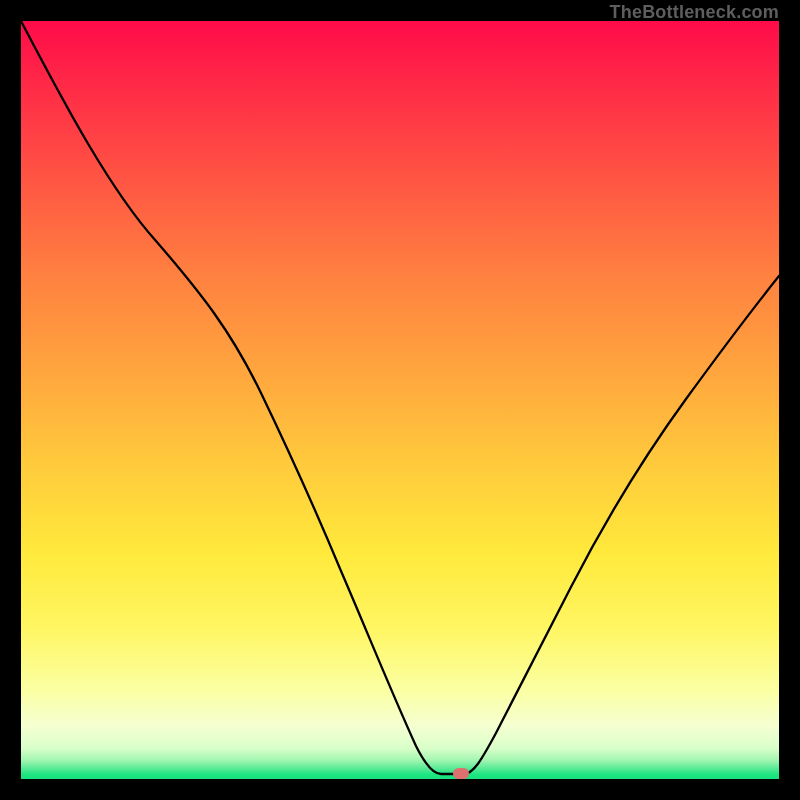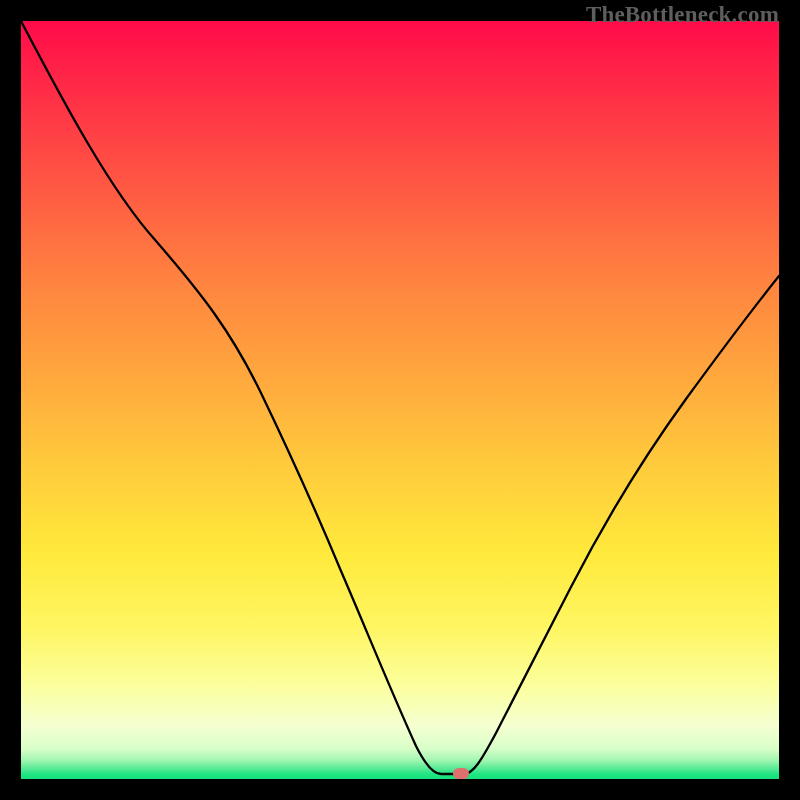--- a/index.html
+++ b/index.html
@@ -55,22 +55,22 @@
     position: absolute;
     width: 16px;
     height: 11px;
     background: #de7170;
     border-radius: 6px;
   }
   .watermark {
     position: absolute;
     top: 2px;
     right: 21px;
-    font-family: Liberation Serif, serif;
-    font-size: 23px;
+    font-family: Liberation Sans, sans-serif;
+    font-size: 18px;
     font-weight: 600;
     color: #5e5e5e;
     letter-spacing: 0.2px;
   }
 </style>
 </head>
 <body>
 
 <div class="canvas">
 

